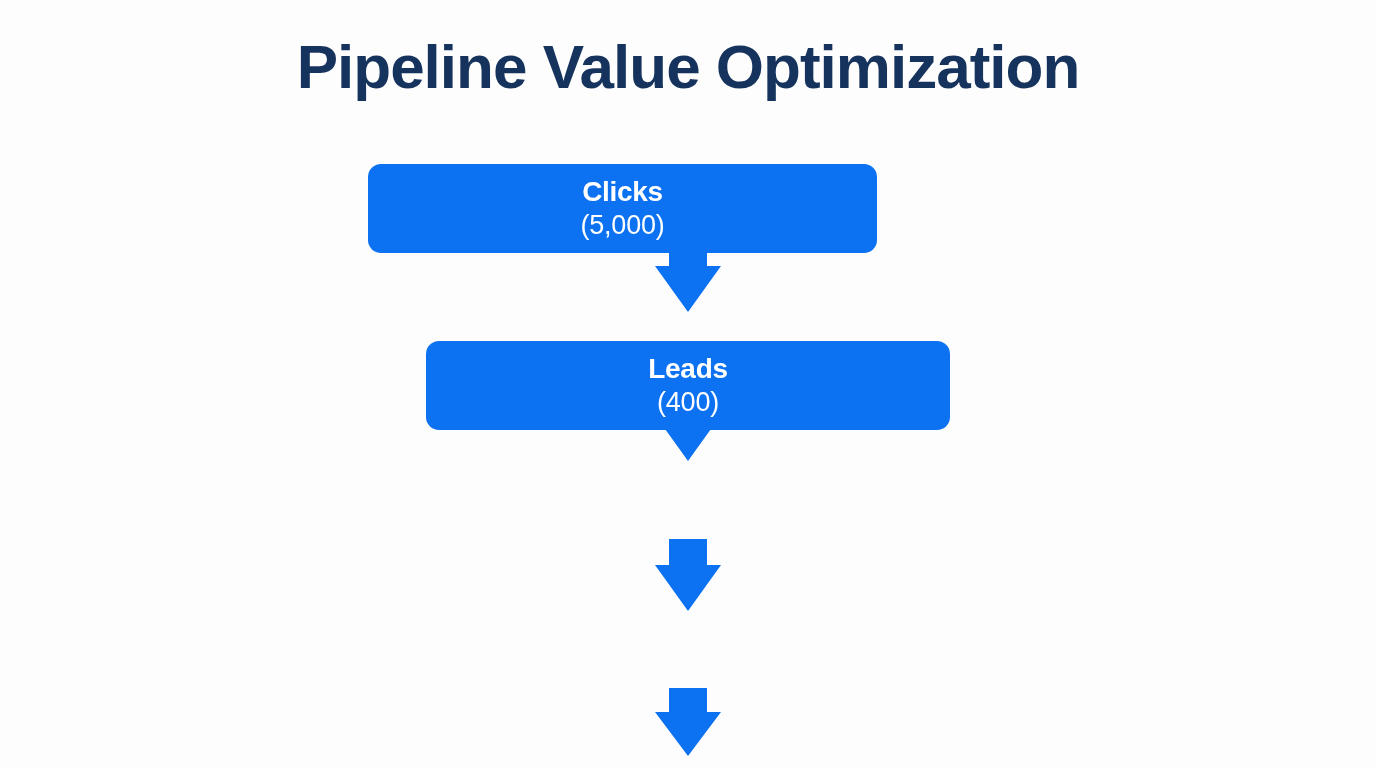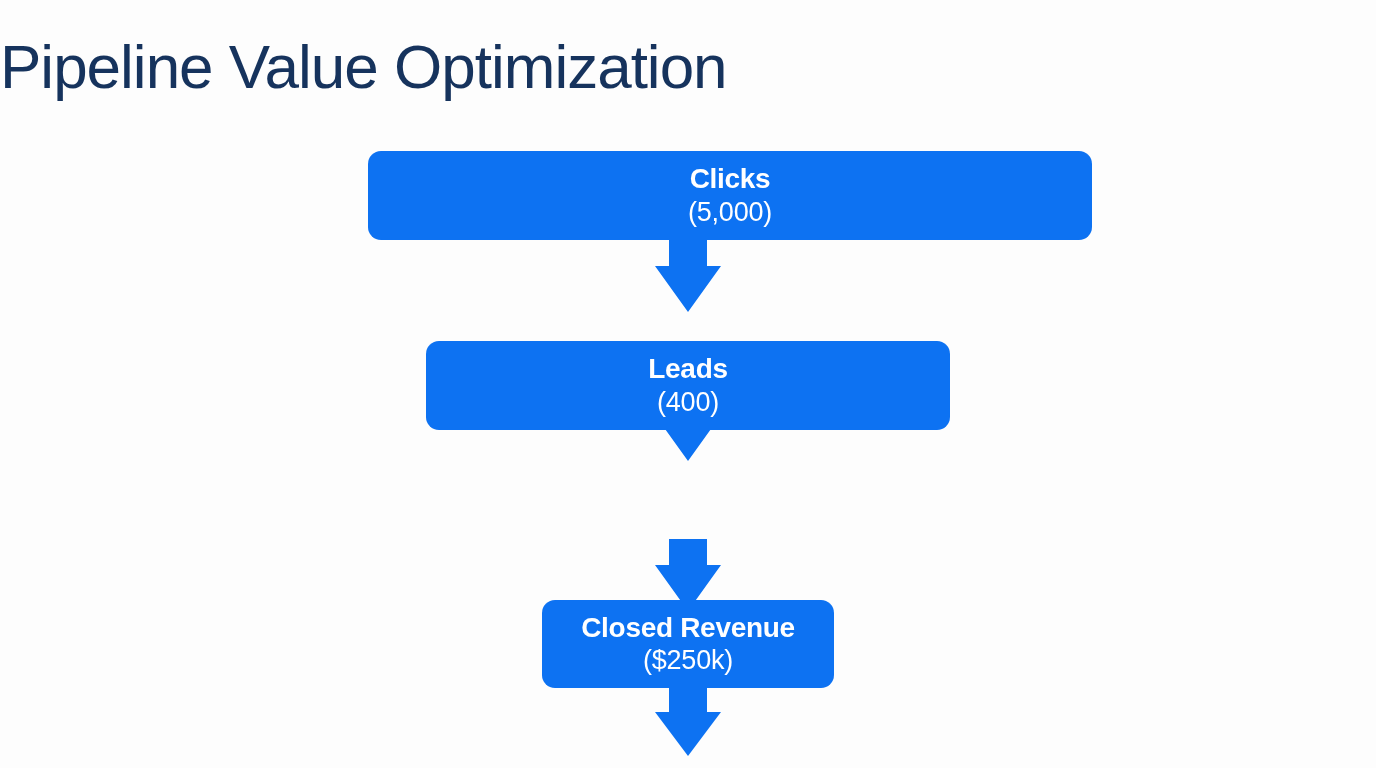--- a/index.html
+++ b/index.html
@@ -19,22 +19,23 @@
     width: 1376px;
     height: 768px;
   }
 
   
   #page-title {
     position: absolute;
     top: 34px;
     left: 0;
     width: 1376px;
+    text-align: center;
     font-size: 62px;
-    font-weight: normal;
+    font-weight: bold;
     letter-spacing: -1px;
     color: #16335d;
     line-height: 1.05;
     white-space: nowrap;
   }
 
   
   #funnel {
     position: absolute;
     top: 0;
@@ -85,21 +86,21 @@
 </style>
 </head>
 <body>
 
 <div id="canvas">
 
   <div id="page-title">Pipeline Value Optimization</div>
 
   <div id="funnel">
 
-    <div class="stage" style="left:368px; top:151px; width:724px; height:89px;">
+    <div class="stage" style="left:368px; top:164px; width:509px; height:89px;">
       <div class="stage-label">Clicks</div>
       <div class="stage-value">(5,000)</div>
     </div>
 
     <div class="connector" style="left:655px; top:240px; width:66px; height:72px;">
       <svg width="66" height="72" viewBox="0 0 66 72">
         <path d="M 14 0 L 52 0 L 52 26 L 66 26 L 33 72 L 0 26 L 14 26 Z" fill="#0d72f2"></path>
       </svg>
     </div>
 
@@ -114,24 +115,20 @@
       </svg>
     </div>
 
 
     <div class="connector" style="left:655px; top:539px; width:66px; height:72px;">
       <svg width="66" height="72" viewBox="0 0 66 72">
         <path d="M 14 0 L 52 0 L 52 26 L 66 26 L 33 72 L 0 26 L 14 26 Z" fill="#0d72f2"></path>
       </svg>
     </div>
 
-    <div class="stage" style="left:542px; top:600px; width:292px; height:88px;">
-      <div class="stage-label">Closed Revenue</div>
-      <div class="stage-value">($250k)</div>
-    </div>
 
     <div class="connector" style="left:655px; top:688px; width:66px; height:68px;">
       <svg width="66" height="68" viewBox="0 0 66 68">
         <path d="M 14 0 L 52 0 L 52 24 L 66 24 L 33 68 L 0 24 L 14 24 Z" fill="#0d72f2"></path>
       </svg>
     </div>
 
   </div>
 </div>
 

